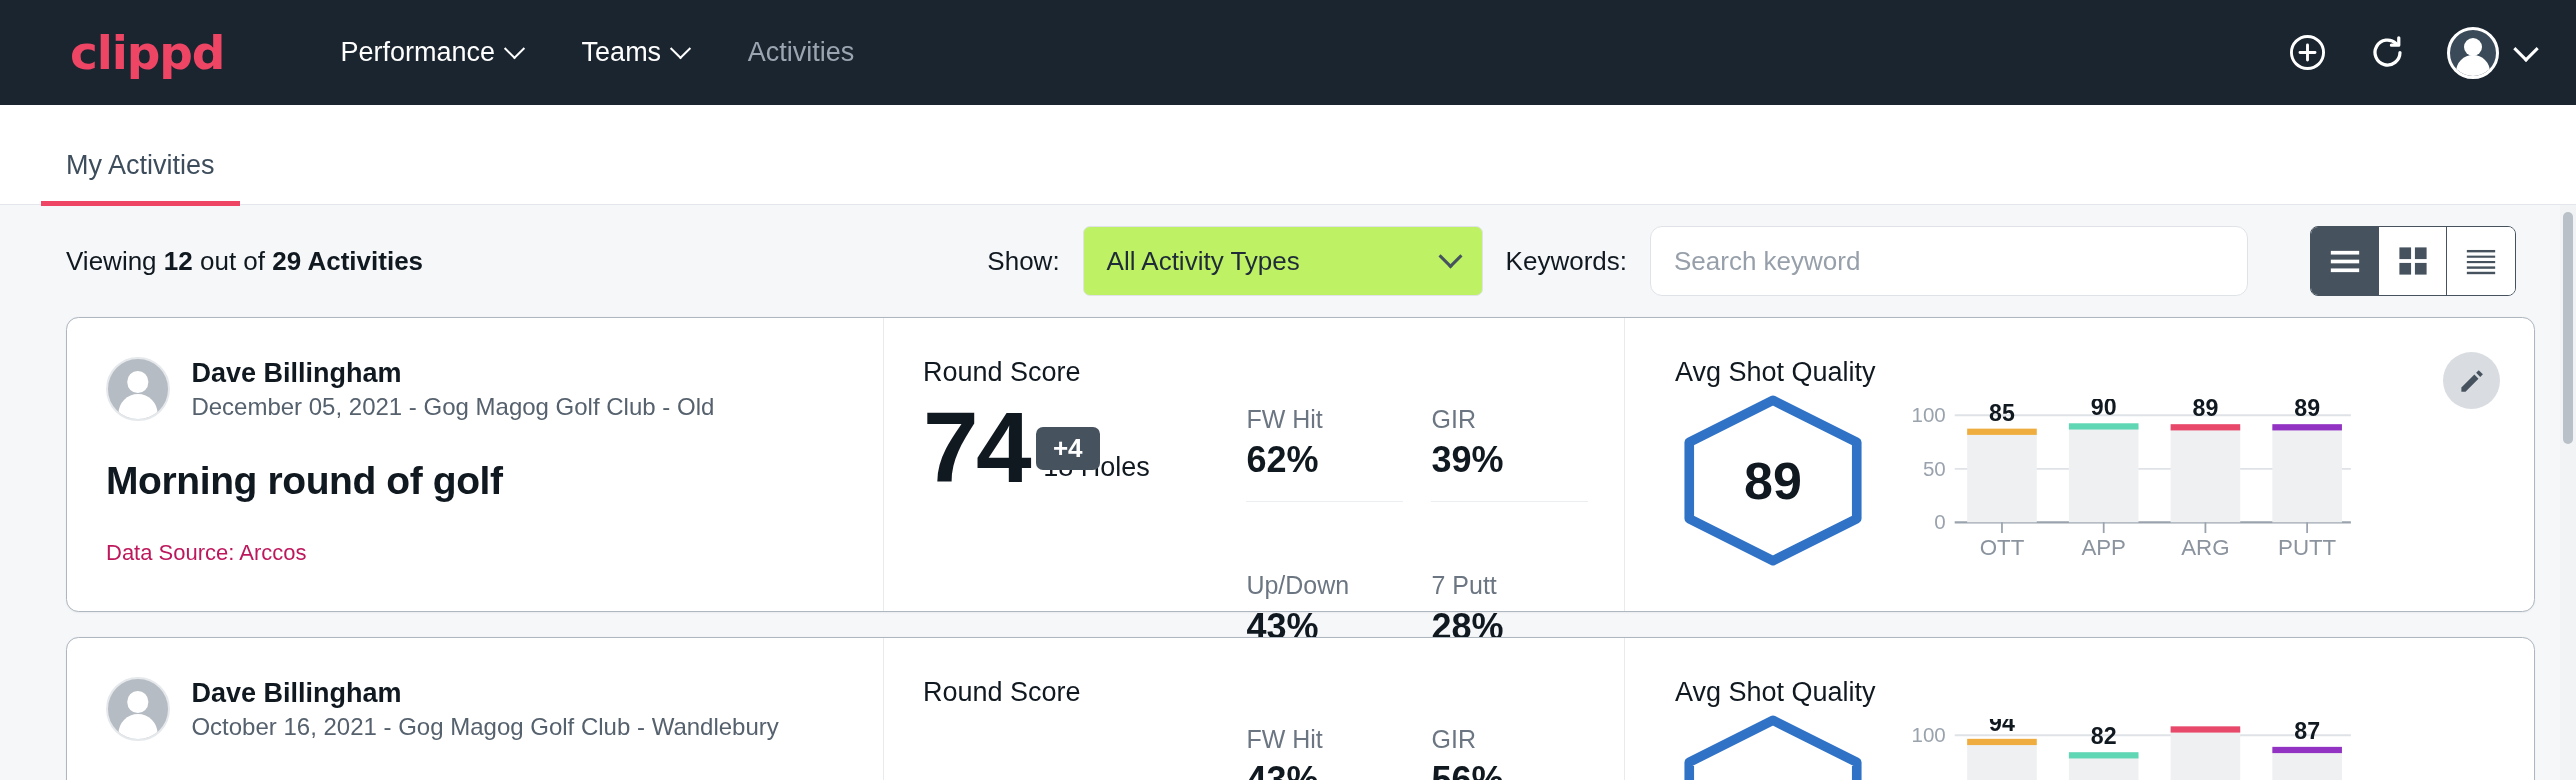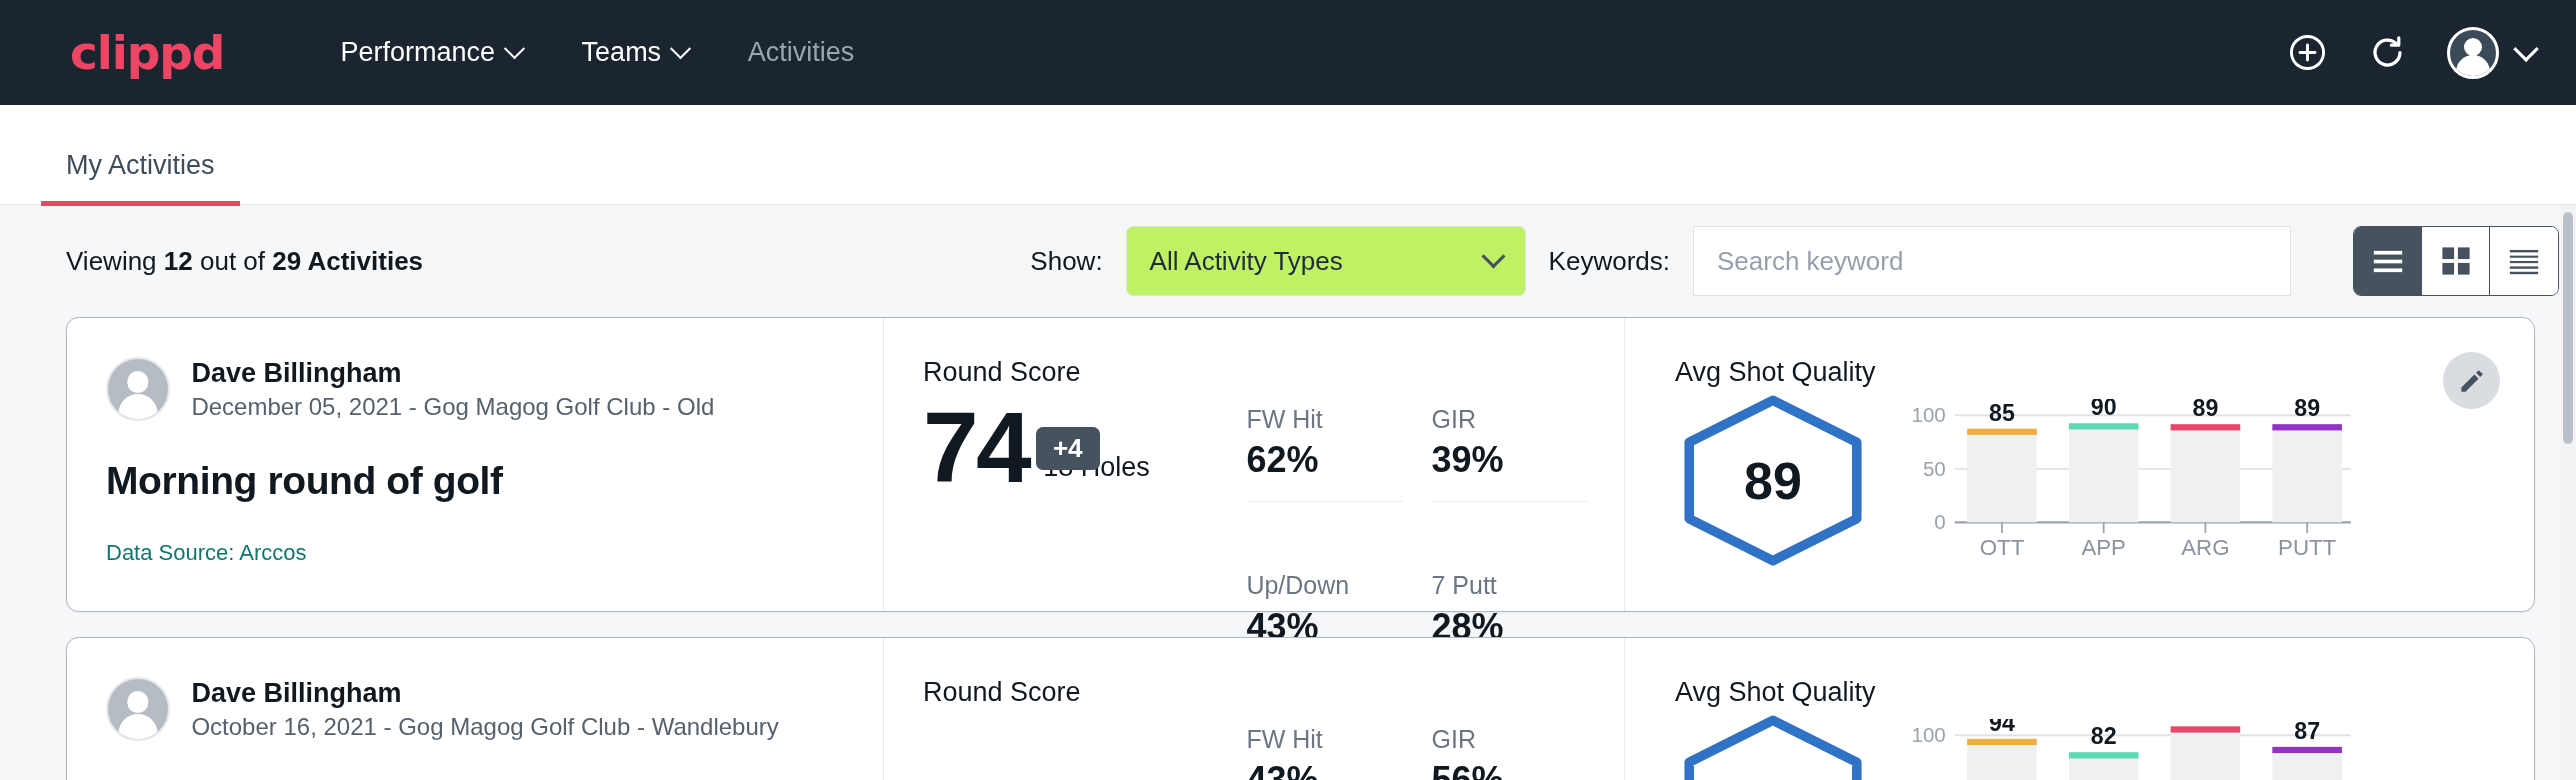--- a/index.html
+++ b/index.html
@@ -92,21 +92,21 @@
   .tab.active { color: #3d4d5c; }
   .tab.active::after {
     content:""; position:absolute; left:0; right:0; bottom:-1.8px;
     height: 4.5px; background: #ef4565;
   }
 
   
   .filterbar {
     height: 112px;
     display: flex; align-items: center;
-    padding: 0 17px 0 66px;
+    padding: 0 60px 0 66px;
     background: #f6f7f9;
     gap: 48px;
   }
   .viewing { font-size: 26px; color: #101820; }
   .viewing b { font-weight: 700; }
   .filter-mid {
     margin-left: auto; display:flex; align-items:center; gap: 23px;
   }
   .flabel { font-size: 26px; color: #101820; }
   .select-box {
@@ -117,21 +117,21 @@
     justify-content: space-between;
   }
   .select-chev {
     width: 17px; height: 17px;
     border-right: 3.6px solid #46535f;
     border-bottom: 3.6px solid #46535f;
     transform: rotate(45deg) translate(-3.6px,-3.6px);
   }
   .kw-input {
     width: 598px; height: 70px;
-    background:#fff; border: 1.8px solid #dfe3e8; border-radius: 1px;
+    background:#fff; border: 1.8px solid #dfe3e8; border-radius: 12px;
     padding: 0 23px; font-size: 26px; color:#1f2b38;
     font-family: "Liberation Sans", sans-serif;
   }
   .kw-input::placeholder { color: #97a0aa; }
   .viewgroup {
     margin-left: 39px;
     display:flex; border: 1.8px solid #46535f; border-radius: 8px; overflow:hidden;
   }
   .vbtn {
     width: 68px; height: 68px;
@@ -173,21 +173,21 @@
     content:""; position:absolute; left:50%; top:58%;
     width:39px; height:28.6px; border-radius:19.6px 19.6px 0 0;
     background:#fff; transform: translateX(-50%);
   }
   .pname { font-size: 27px; font-weight: 700; color:#101820; line-height:1.25; }
   .pmeta { font-size: 24px; color:#56616e; line-height:1.3; }
   .ctitle {
     font-size: 39px; font-weight: 700; color:#101820;
     margin-top: 37px; letter-spacing: -0.4px;
   }
-  .csource { font-size: 22px; color:#0f766e; margin-top: 37px; }
+  .csource { font-size: 22px; color:#be185d; margin-top: 37px; }
 
   .col-score { width: 357px; padding: 39px 0 0 39px; }
   .sect-label { font-size: 27px; color:#101820; }
   .score-row { display:flex; align-items:flex-end; margin-top: 9px; }
   .big-score {
     font-size: 100px; font-weight: 700; color:#101820;
     line-height: 1; letter-spacing: -2.7px;
   }
   .badge-holder { position: relative; }
   .pill {

